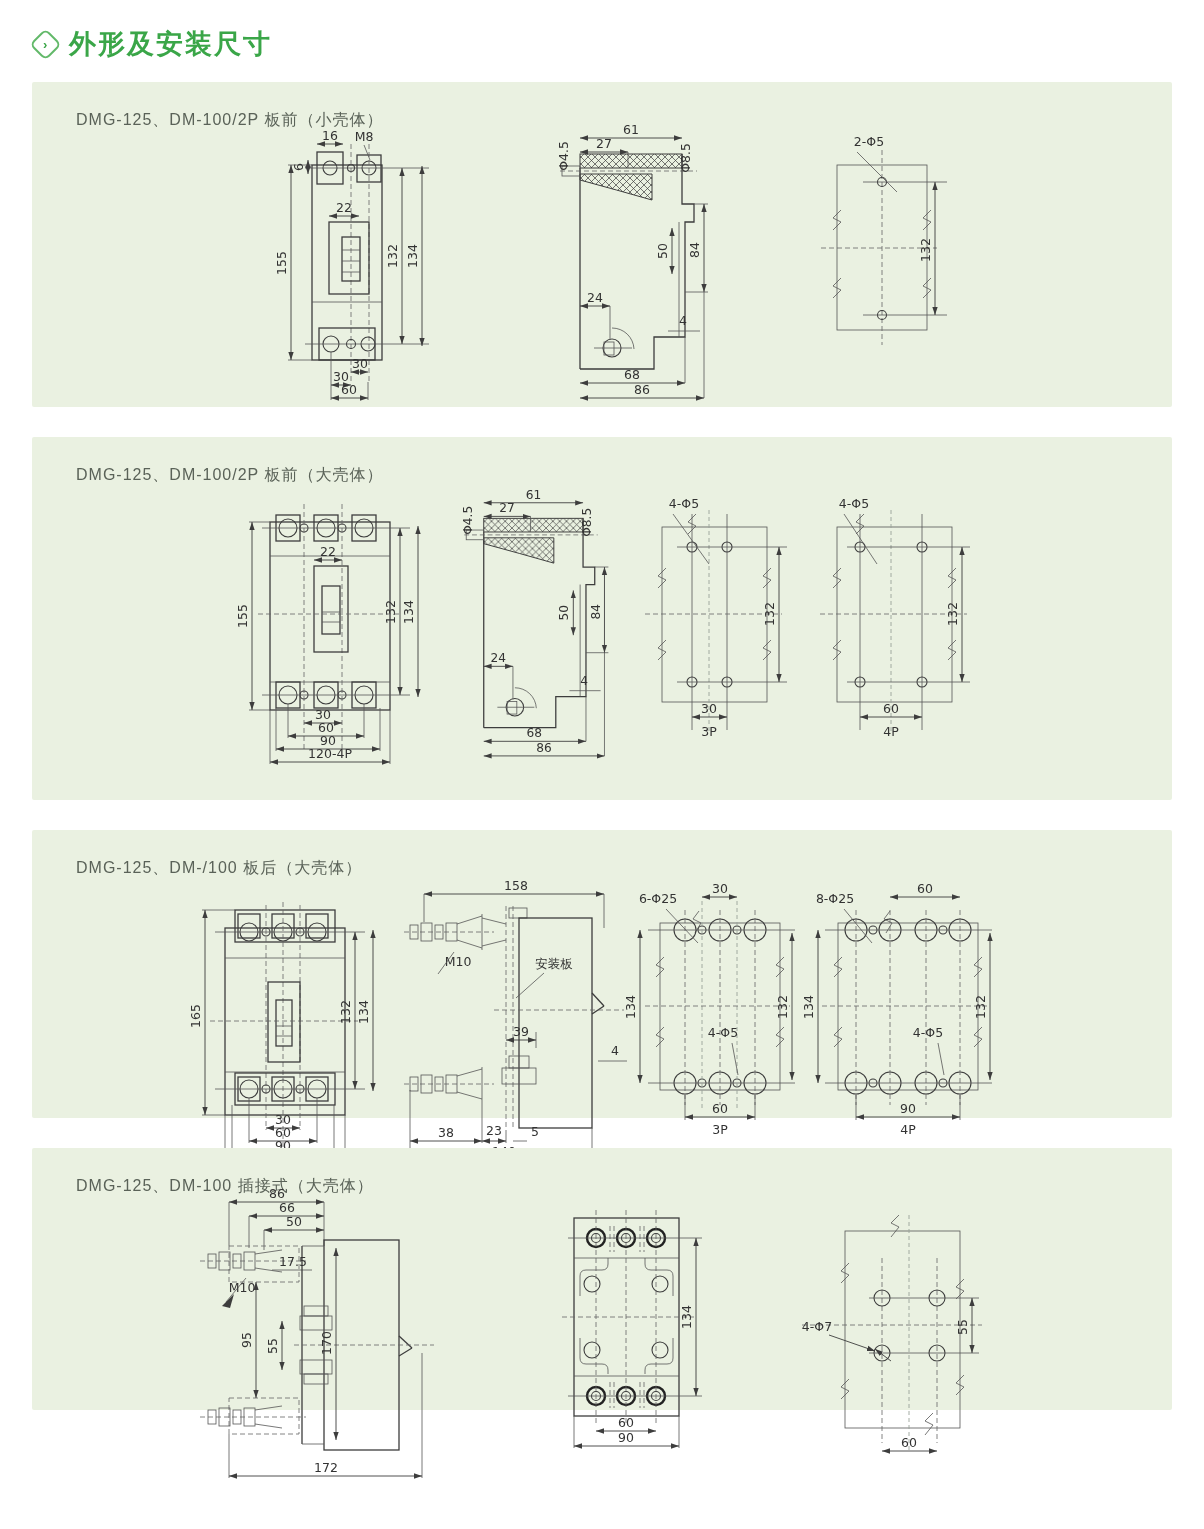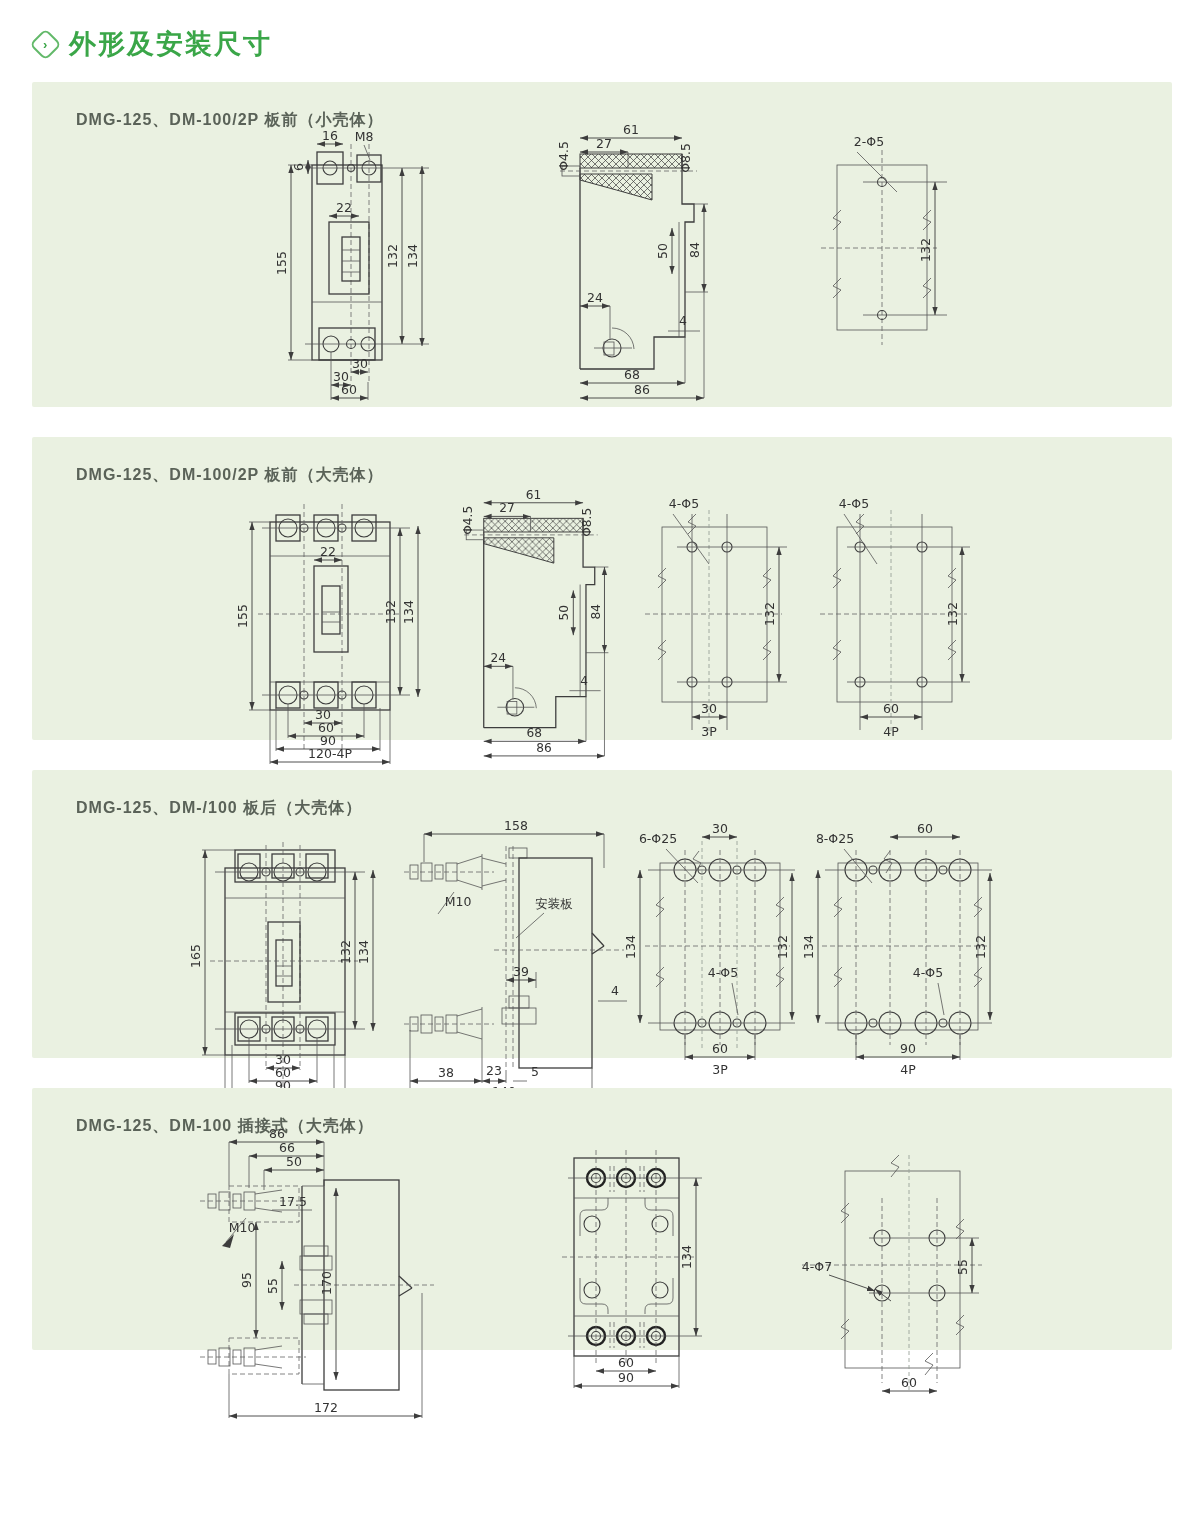--- a/index.html
+++ b/index.html
@@ -2,22 +2,22 @@
 <html><head>
 <meta charset="utf-8">
 <style>
   html,body{margin:0;padding:0;background:#ffffff;width:1204px;font-family:"Liberation Sans",sans-serif;}
   .page{width:1204px;height:1529px;position:relative;overflow:hidden;}
   .hdr{display:flex;align-items:center;gap:12px;margin:26px 0 20px 34px;}
   .hdr-icon{width:19px;height:19px;border:2px solid #63b96a;border-radius:6px;transform:rotate(45deg);display:flex;align-items:center;justify-content:center;background:#fff;}
   .hdr-chev{transform:rotate(-45deg);color:#3aa648;font-weight:bold;font-size:13px;line-height:1;}
   .hdr-title{color:#3aa648;font-size:27px;font-weight:bold;letter-spacing:2px;}
   .panel{position:relative;background:#eaf1e1;margin:0 32px 30px 32px;border-radius:2px;}
-  .p1{height:325px;} .p2{height:303px;} .p3{height:288px;} .p4{height:262px;}
-  .panel-title{position:absolute;left:44px;top:28px;font-size:16px;color:#5a6258;letter-spacing:1px;font-weight:bold;}
+  .p1{height:325px;} .p2{height:363px;} .p3{height:288px;} .p4{height:262px;}
+  .panel-title{position:absolute;left:44px;top:28px;font-size:16px;color:#5a6258;letter-spacing:1px;}
   svg{position:absolute;overflow:visible;}
   .ol{fill:none;stroke:#3d3d3d;stroke-width:1.3;}
   .tl{fill:none;stroke:#555;stroke-width:0.8;}
   .cl{fill:none;stroke:#666;stroke-width:0.8;stroke-dasharray:5 3;}
   .clg{fill:none;stroke:#9aa39a;stroke-width:0.9;stroke-dasharray:4 3;}
   .dm{fill:none;stroke:#3d3d3d;stroke-width:0.9;}
   .hx{fill:url(#hxp);stroke:#3d3d3d;stroke-width:1;}
   .bc{fill:none;stroke:#222;stroke-width:2.4;}
   .ho{fill:none;stroke:#3d3d3d;stroke-width:1.1;}
   text.dt{font-family:"DejaVu Sans",sans-serif;font-size:12.5px;fill:#333;text-anchor:middle;}

